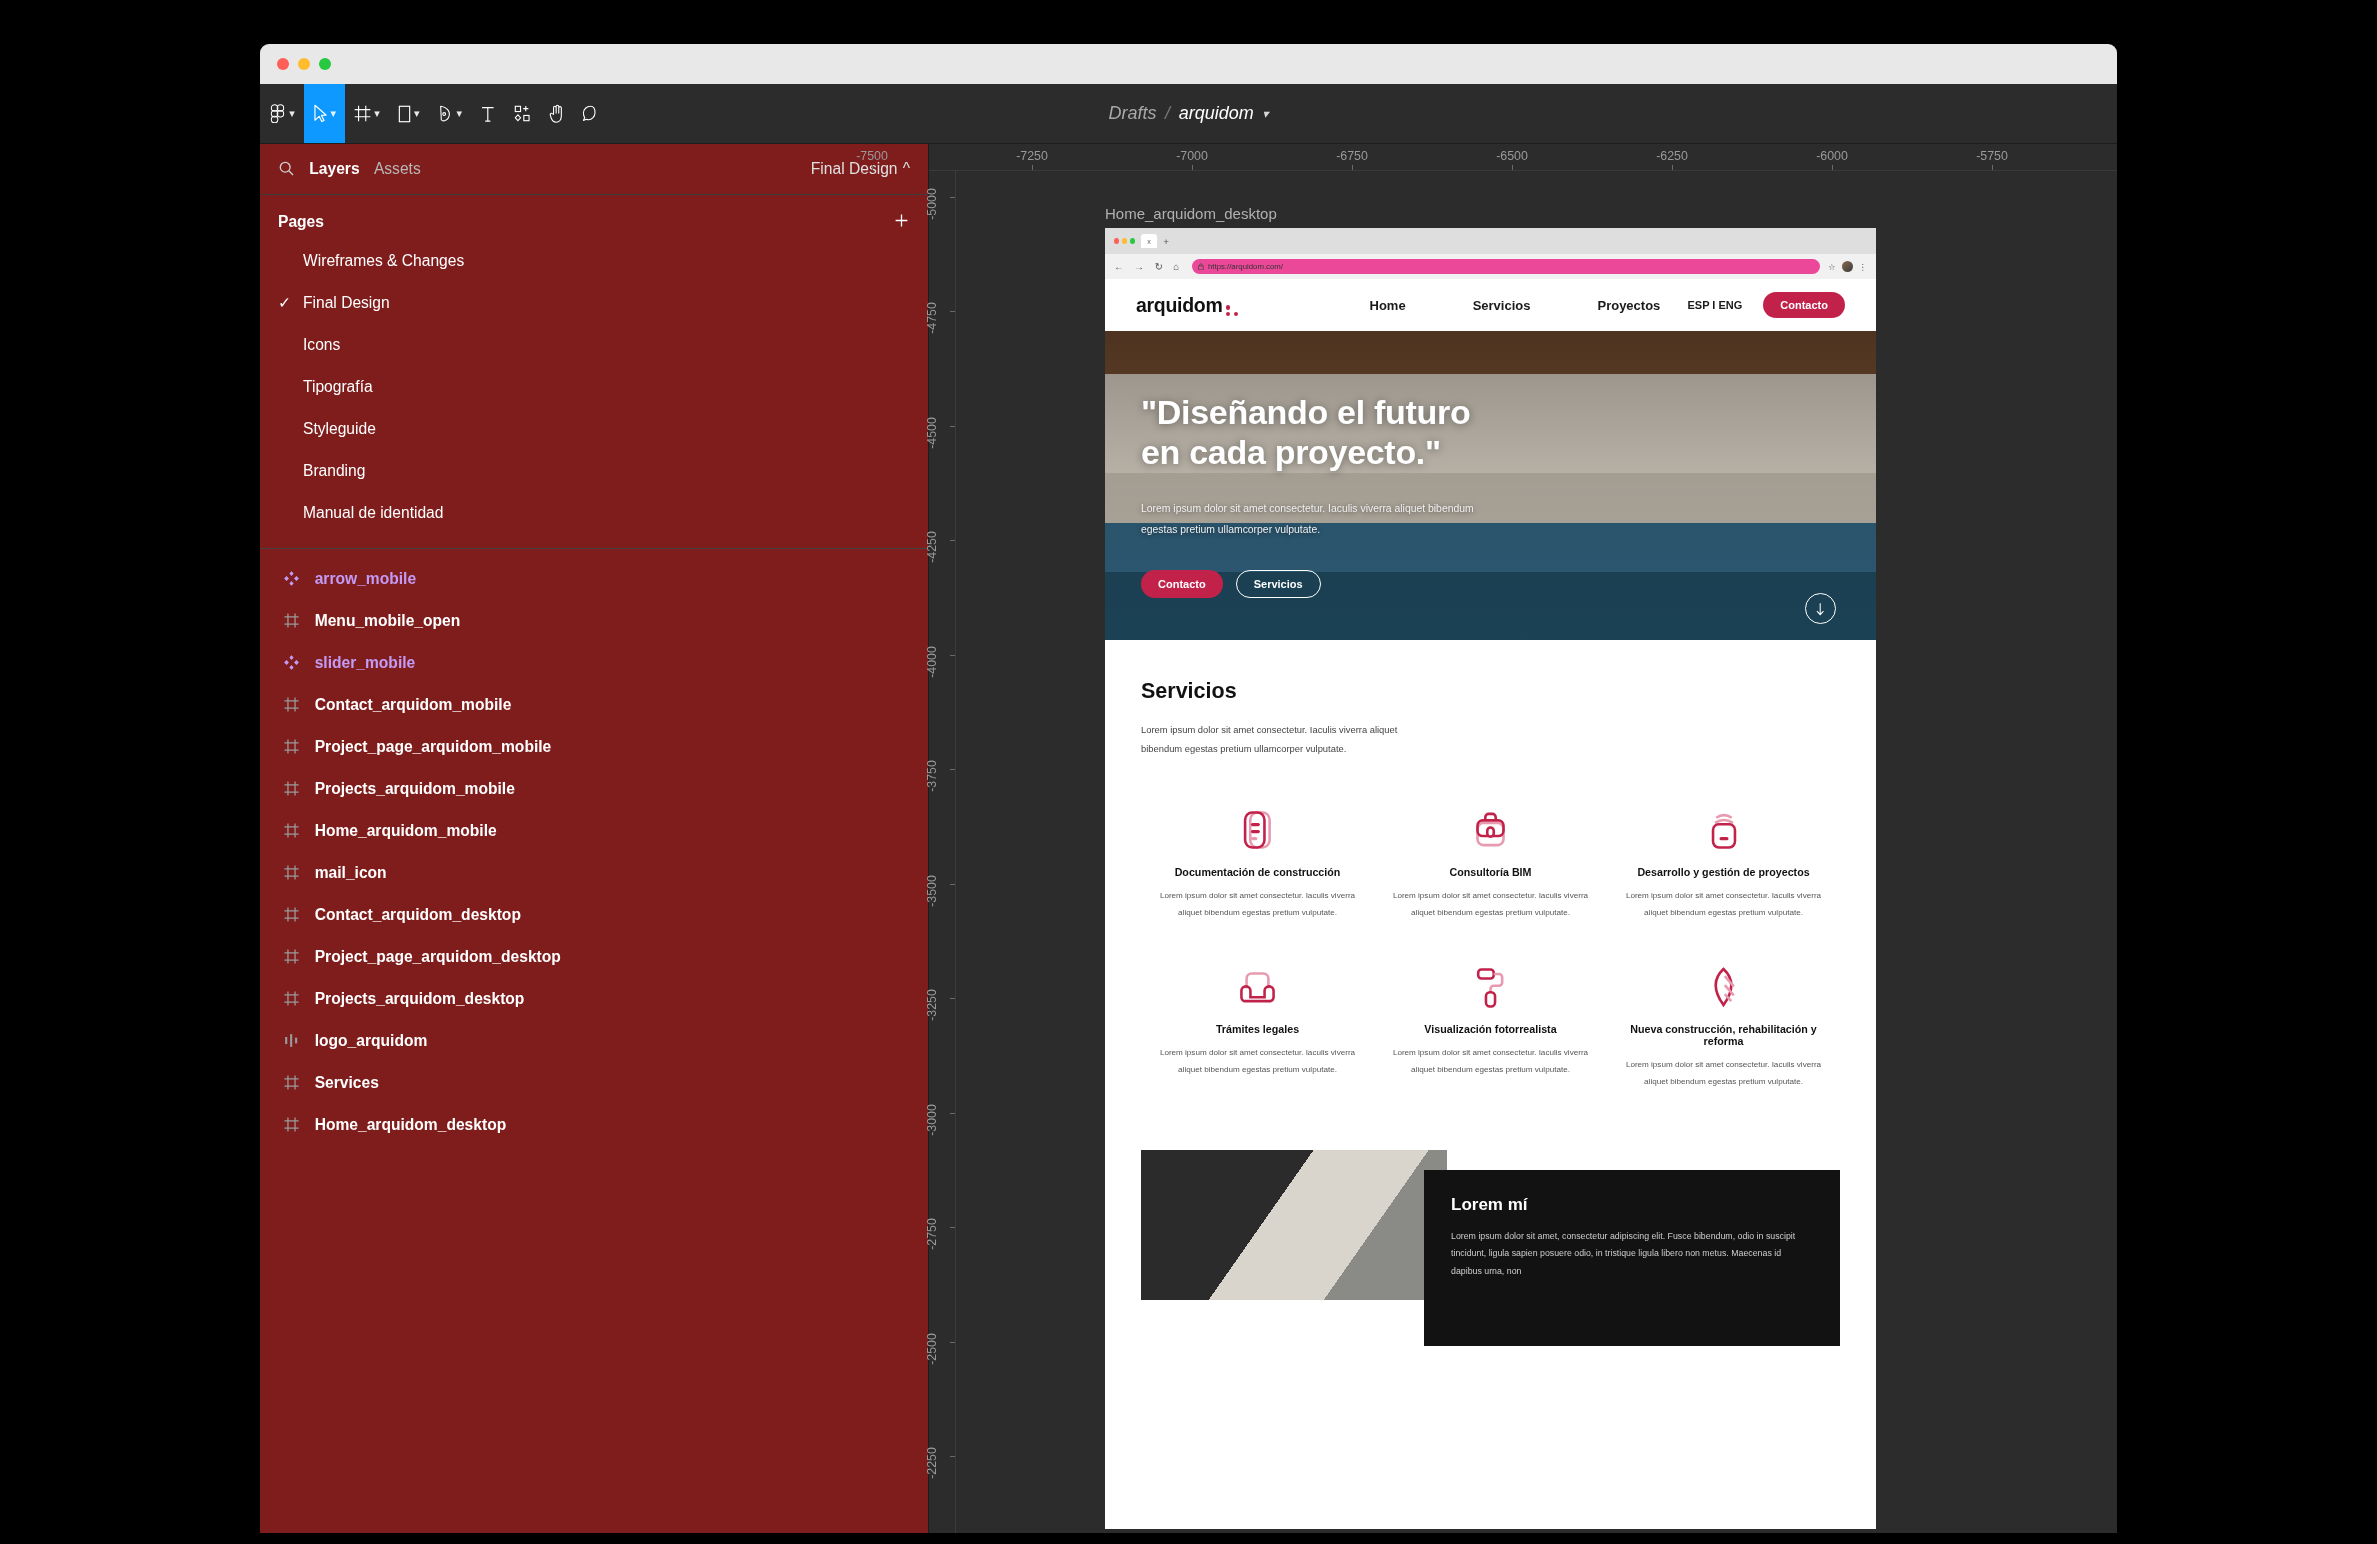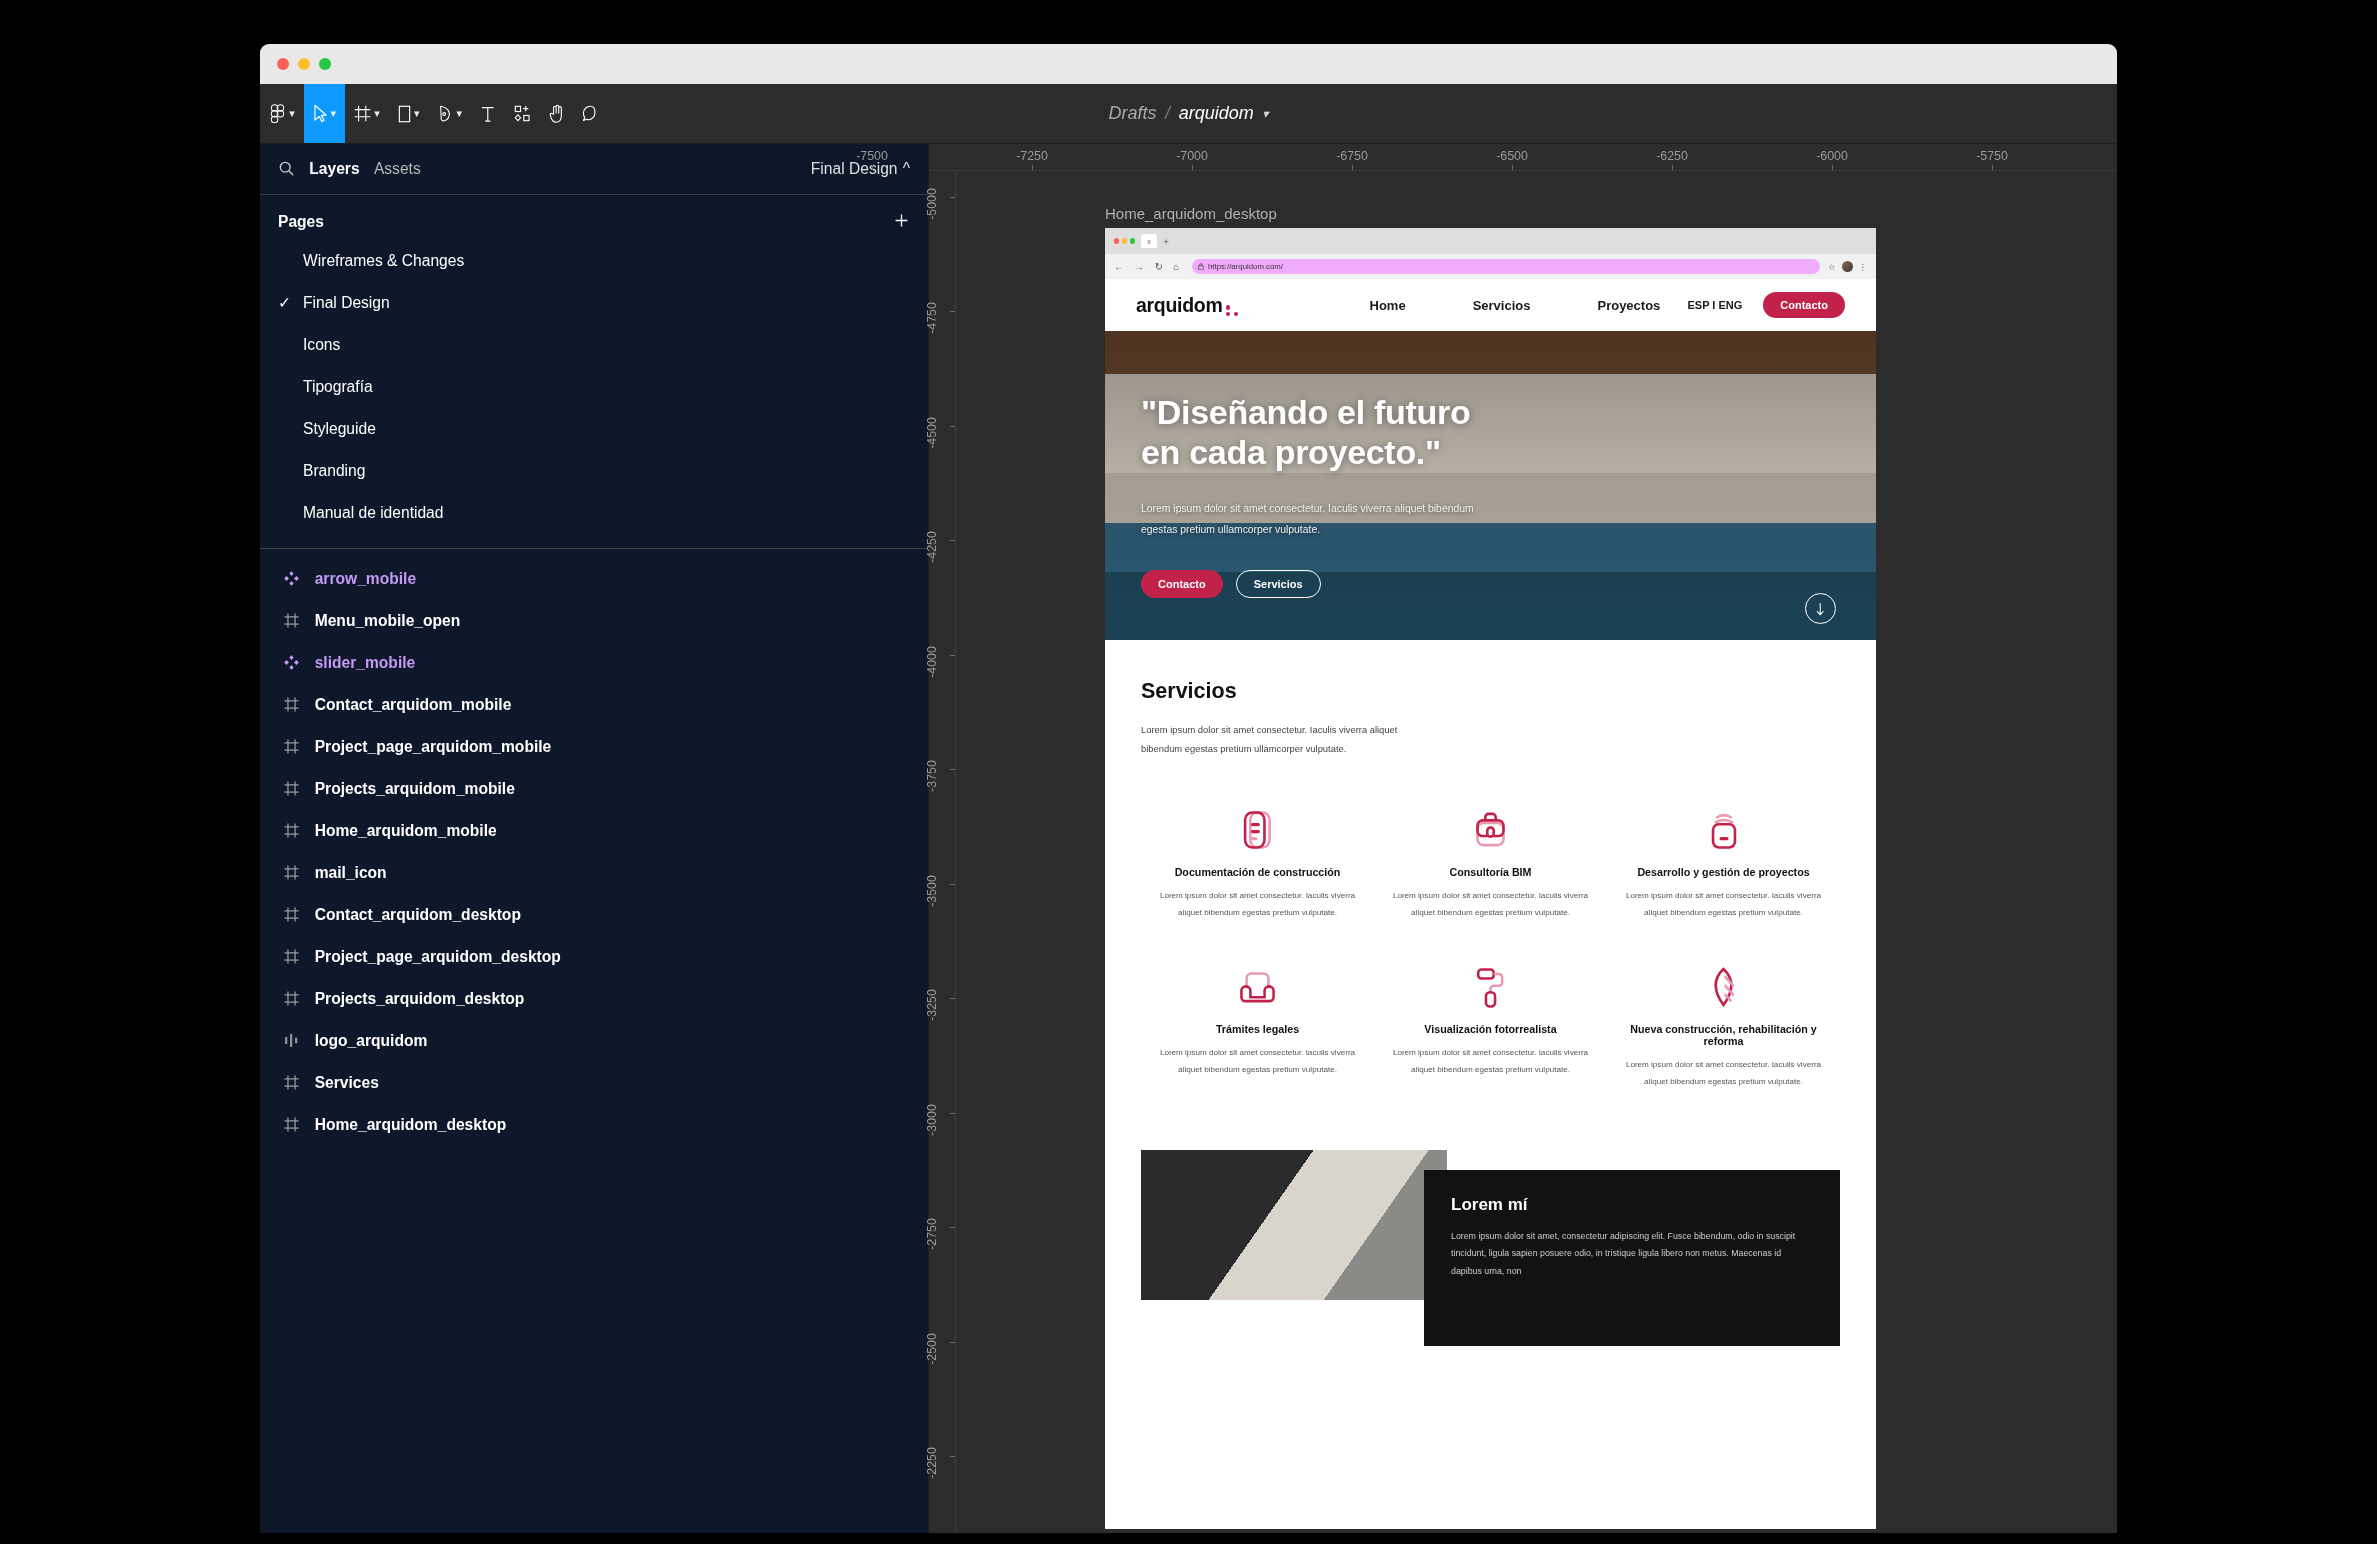--- a/index.html
+++ b/index.html
@@ -58,21 +58,21 @@
   .bc-drafts { color: #a8a8a8; font-size: 18px; }
   .bc-sep { color: #7a7a7a; font-size: 18px; }
   .bc-name { color: #ffffff; font-size: 18px; }
   .bc-caret { color: #d8d8d8; font-size: 12.4px; }
 
   
   #body-row { flex: 1 1 auto; display: flex; min-height: 0; }
 
   
   #left-panel {
-    width: 669px; background: #0f172a; flex: 0 0 auto;
+    width: 669px; background: #7f1d1d; flex: 0 0 auto;
     display: flex; flex-direction: column;
     border-right: 0.7px solid #1d1d1d;
   }
   #panel-tabs {
     height: 51px; display: flex; align-items: center;
     padding: 0 18px; gap: 14.3px;
     border-bottom: 0.7px solid #3d3d3d;
   }
   .tab-label { font-size: 15.6px; color: #b8b8b8; cursor: pointer; }
   .tab-label.active { color: #ffffff; font-weight: bold; }
@@ -142,21 +142,21 @@
     width: 771px; height: 1301px;
     background: #ffffff; overflow: hidden;
   }
   .browser-chrome { background: #dedede; height: 26px; display: flex; align-items: center; padding-left: 9px; gap: 6.5px; }
   .bc-dots { display: flex; gap: 2.6px; }
   .bc-dot { width: 5.2px; height: 6.5px; border-radius: 50%; }
   .bc-tab { background: #fff; border-radius: 3.3px 3.3px 0 0; padding: 2.6px 5.9px; font-size: 7.2px; color: #666; }
   .bc-plus { color: #555; font-size: 9.8px; }
   .url-bar { background: #f1f1f1; height: 25px; display: flex; align-items: center; padding: 0 9px; gap: 8.5px; }
   .url-icons { color: #555; font-size: 9.8px; letter-spacing: 3.9px; }
-  .url-pill { background: #f0abfc; border-radius: 10.4px; flex: 1 1 auto; height: 15.6px; display: flex; align-items: center; padding: 0 6.5px; gap: 3.9px; font-size: 7.8px; color: #333; }
+  .url-pill { background: #ec4899; border-radius: 10.4px; flex: 1 1 auto; height: 15.6px; display: flex; align-items: center; padding: 0 6.5px; gap: 3.9px; font-size: 7.8px; color: #333; }
   .url-right { display: flex; align-items: center; gap: 5.9px; font-size: 8.5px; color: #555; }
   .avatar-mini { width: 11px; height: 11px; border-radius: 50%; background: linear-gradient(140deg,#8b6a4f,#3a3a3a); }
 
   .site-nav { height: 52px; background: #fff; display: flex; align-items: center; padding: 0 31px; }
   .logo-wordmark { font-size: 19.5px; font-weight: bold; color: #111; letter-spacing: -0.3px; }
   .logo-dots { display: inline-grid; grid-template-columns: 5.9px 5.9px; gap: 2px; margin-left: 3.3px; vertical-align: 2px; }
   .logo-dots i { width: 4.6px; height: 4.6px; border-radius: 50%; background: #c2224a; display: block; }
   .logo-dots i.blank { background: transparent; }
   .nav-links { display: flex; gap: 27px; margin-left: 90px; }
   .nav-links a { font-size: 13px; color: #1a1a1a; text-decoration: none; font-weight: 600; margin-left: 40px; }

